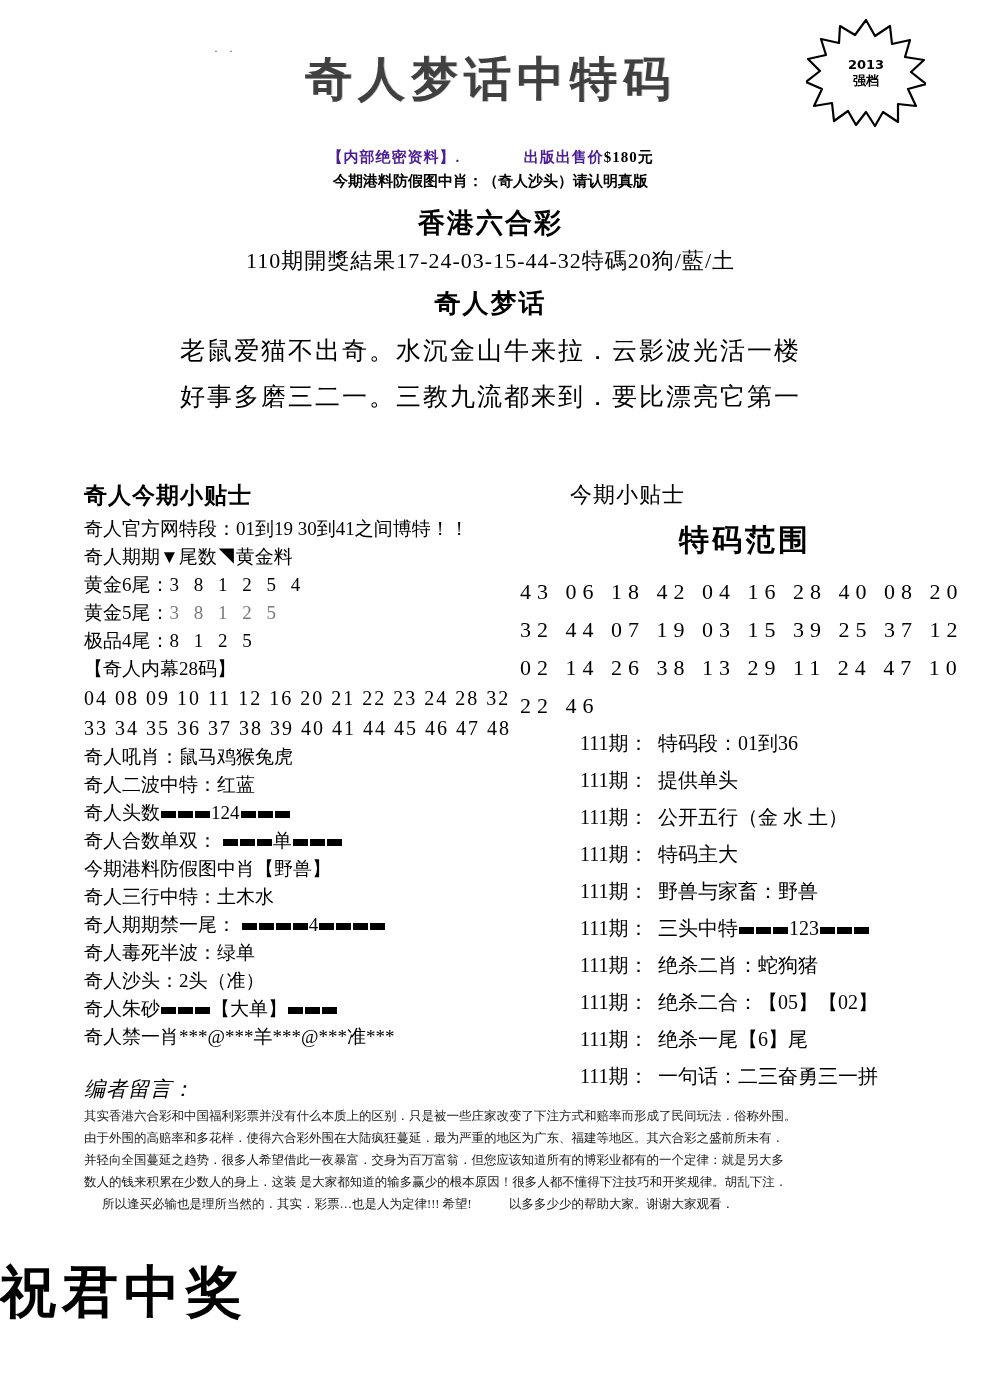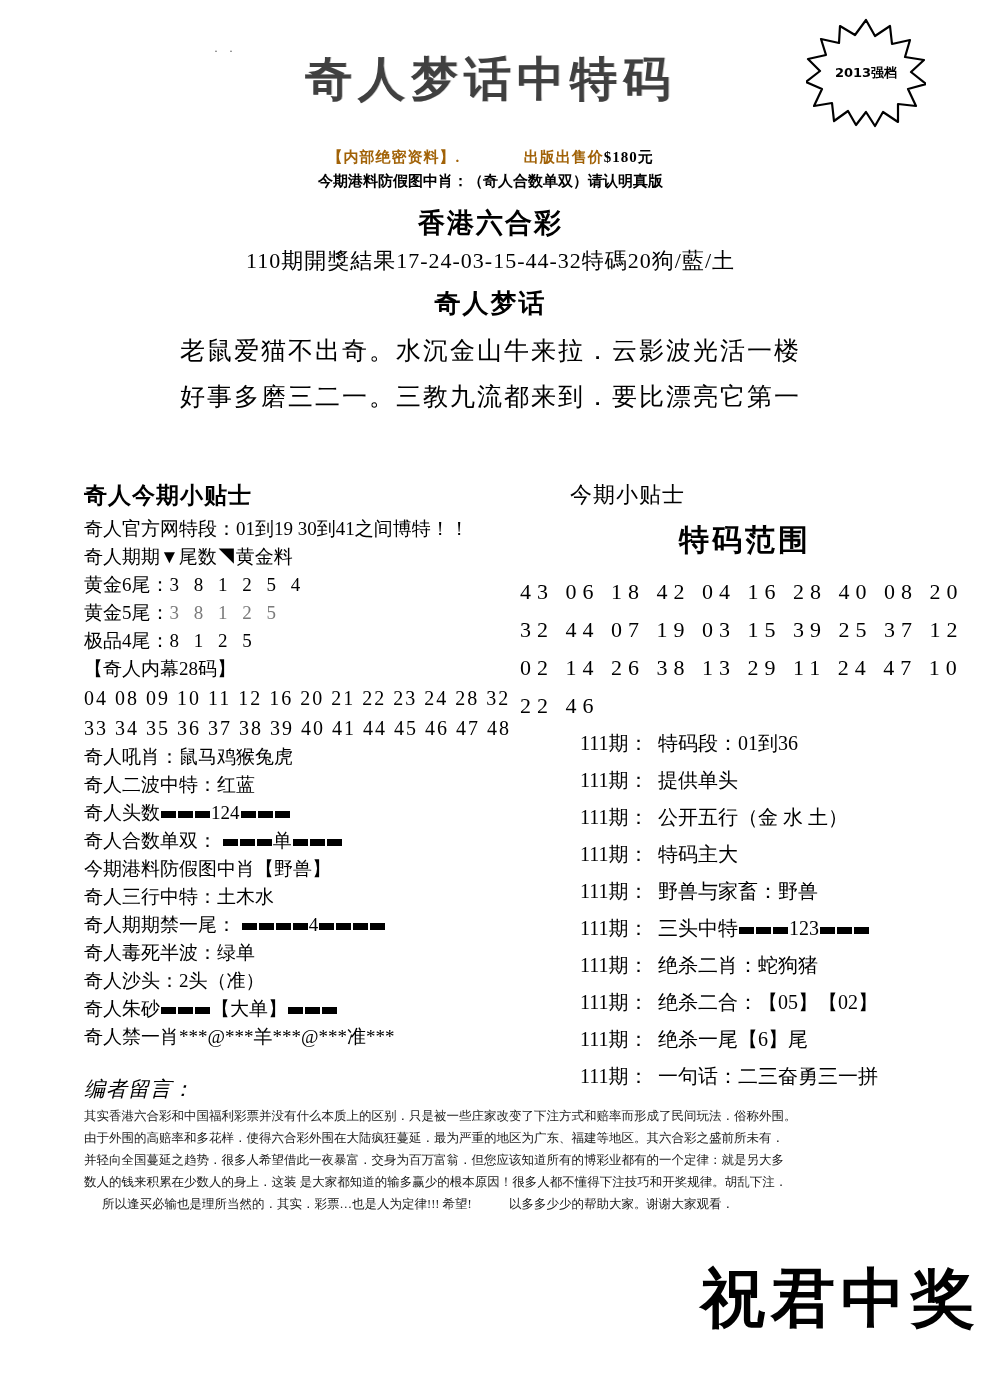--- a/index.html
+++ b/index.html
@@ -44,41 +44,41 @@
     height: 110px;
   }
   .burst svg { display:block; }
   .burst-text {
     position: absolute;
     top: 0;
     left: 0;
     width: 120px;
     height: 110px;
     display: flex;
-    flex-direction: row;
+    flex-direction: column;
     align-items: center;
     justify-content: center;
     font-family: "DejaVu Sans", sans-serif;
     font-weight: bold;
     font-size: 13px;
     line-height: 16px;
     color: #000;
   }
 
   .sub-line1 {
     position: absolute;
     top: 148px;
     left: 0;
     width: 981px;
     text-align: center;
     font-size: 15px;
     font-weight: bold;
     letter-spacing: 1px;
   }
-  .sub-line1 .gray { color: #a16207; }
+  .sub-line1 .gray { color: #4c1d95; }
   .sub-line1 .sp { display:inline-block; width:54px; }
   .sub-line2 {
     position: absolute;
     top: 172px;
     left: 0;
     width: 981px;
     text-align: center;
     font-size: 15px;
     font-weight: bold;
   }
@@ -219,22 +219,22 @@
     text-align: justify;
   }
   .editor-body p { margin: 0; }
   .editor-body .indent2 { display:inline-block; width: 18px; }
 
   .footer-wish {
     position: absolute;
     top: 1255px;
     left: 0;
     width: 981px;
-    text-align: right;
-    font-size: 64px;
+    text-align: left;
+    font-size: 56px;
     font-weight: bold;
     letter-spacing: 6px;
     font-family: "DejaVu Serif", serif;
   }
 
   .dots {
     position: absolute;
     top: 44px;
     left: 214px;
     font-size: 12px;
@@ -259,21 +259,21 @@
       <span>2013</span>
       <span>强档</span>
     </div>
   </div>
 
   <div class="sub-line1">
     <span class="gray">【内部绝密资料】.</span>
     <span class="sp"></span>
     <span class="gray">出版出售价</span><span>$180</span><span>元</span>
   </div>
-  <div class="sub-line2">今期港料防假图中肖：（奇人合数单双）请认明真版</div>
+  <div class="sub-line2">今期港料防假图中肖：（奇人沙头）请认明真版</div>
 
   <div class="hk-title">香港六合彩</div>
   <div class="result-line">110期開獎結果17-24-03-15-44-32特碼20狗/藍/土</div>
   <div class="qiren-title">奇人梦话</div>
   <div class="poem l1">老鼠爱猫不出奇。水沉金山牛来拉．云影波光活一楼</div>
   <div class="poem l2">好事多磨三二一。三教九流都来到．要比漂亮它第一</div>
 
   <div class="col-left">
     <div class="lt-head">奇人今期小贴士</div>
 

